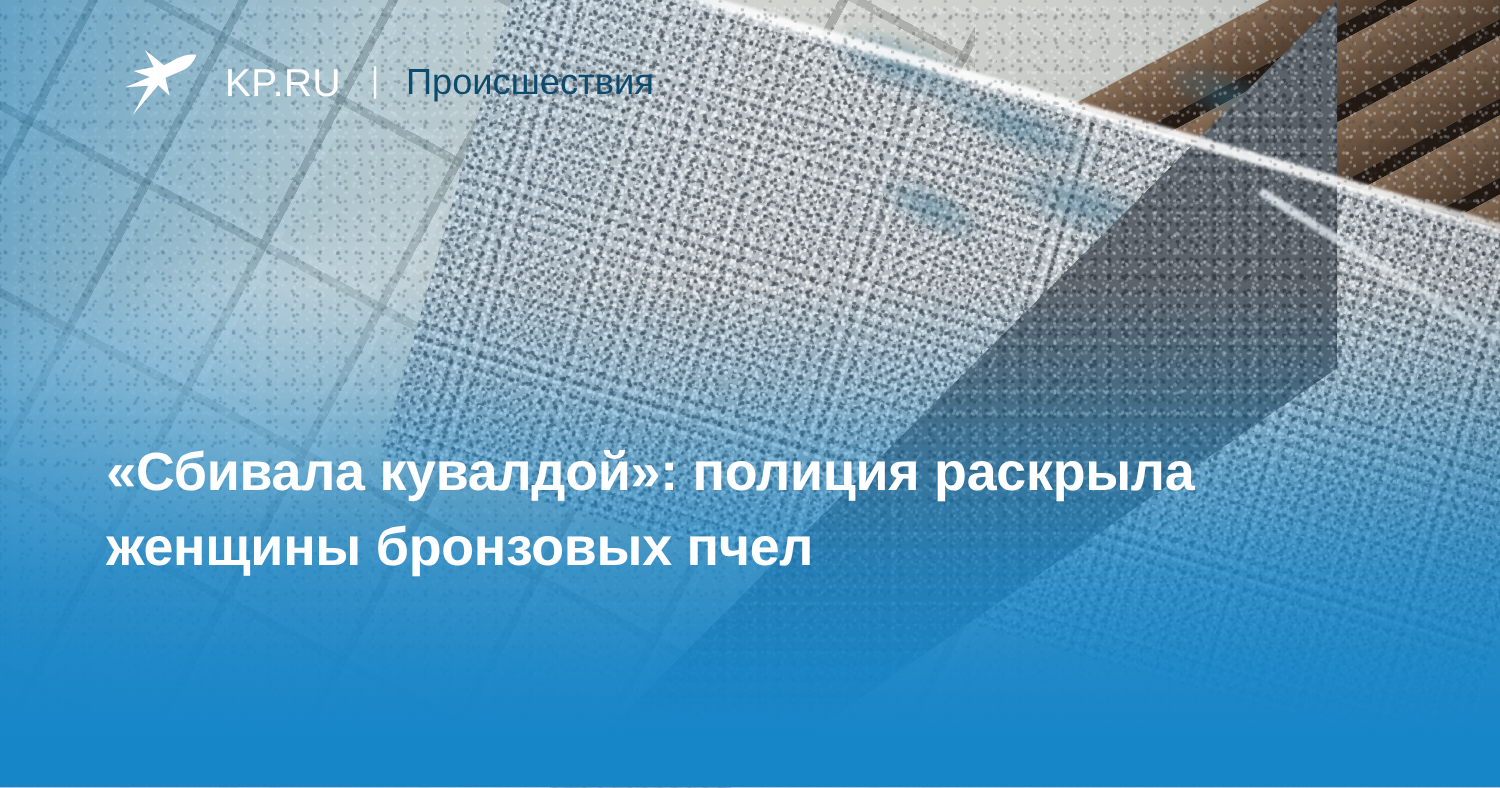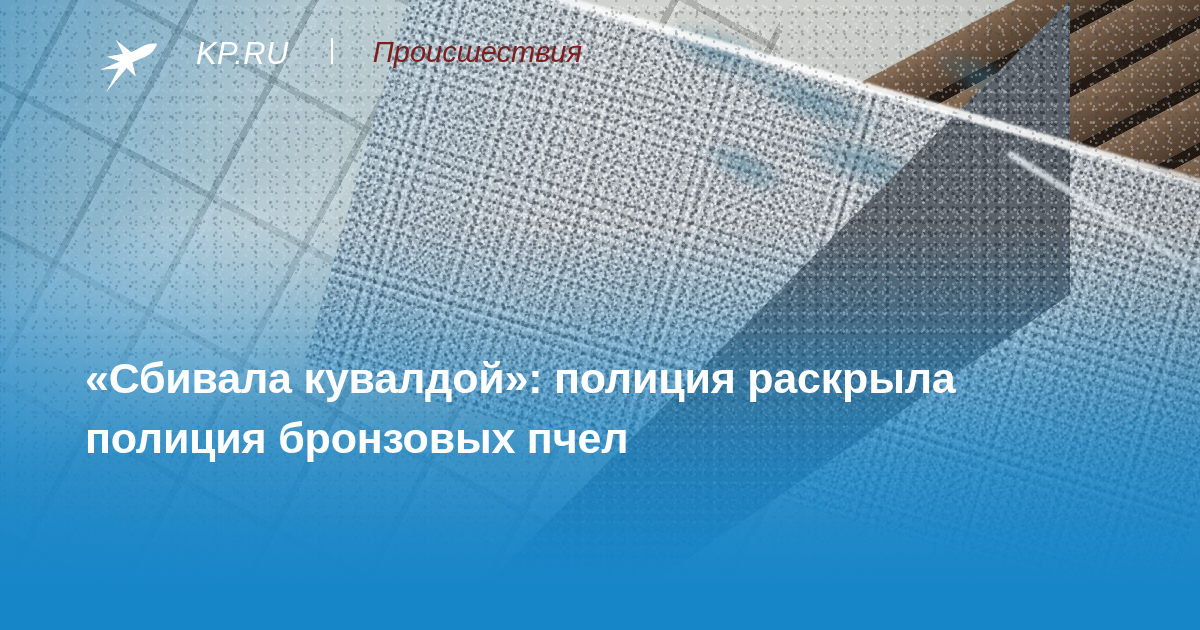--- a/index.html
+++ b/index.html
@@ -253,23 +253,23 @@
     inset: 0;
     background: radial-gradient(ellipse at 50% 38%, rgba(0,0,0,0) 52%, rgba(0,0,0,0.16) 100%);
   }
 
   
   .header {
     position: absolute;
     left: 96px;
     top: 38px;
     display: flex;
-    gap: 16px;
+    align-items: center;
+    gap: 0;
     z-index: 5;
-    font-style: italic;
   }
   .logo-bird {
     width: 62px;
     height: 56px;
     display: block;
     flex: 0 0 auto;
   }
   .brand-word {
     color: #ffffff;
     font-size: 31px;
@@ -280,21 +280,21 @@
     white-space: nowrap;
   }
   .brand-divider {
     width: 2px;
     height: 26px;
     background: rgba(255,255,255,0.92);
     margin: 0 24px 0 26px;
     flex: 0 0 auto;
   }
   .rubric {
-    color: #7f1d1d;
+    color: #0c4a6e;
     font-size: 29px;
     font-weight: 400;
     line-height: 1;
     white-space: nowrap;
   }
 
   
   .headline {
     position: absolute;
     left: 85px;
@@ -365,16 +365,16 @@
         <path fill="#ffffff" d="M63.2 6.0 C58.0 5.2 52.6 6.3 47.4 9.0 L36.4 14.8 L20.6 2.0 L27.8 16.2 L11.0 19.4 L24.6 24.4 L4.2 33.0 L23.4 31.6 L10.6 55.8 L31.6 31.2 L41.0 40.0 L37.6 25.0 L52.0 18.8 C57.6 16.2 61.4 11.6 63.2 6.0 Z"></path>
       </svg>
     </span>
     <span class="brand-word">KP.RU</span>
     <span class="brand-divider"></span>
     <span class="rubric">Происшествия</span>
   </div>
 
   <h1 class="headline">
     <span class="headline-line">«Сбивала кувалдой»: полиция раскрыла</span>
-    <span class="headline-line">полиция бронзовых пчел</span>
+    <span class="headline-line">женщины бронзовых пчел</span>
   </h1>
 
 </div>
 
 </body></html>

